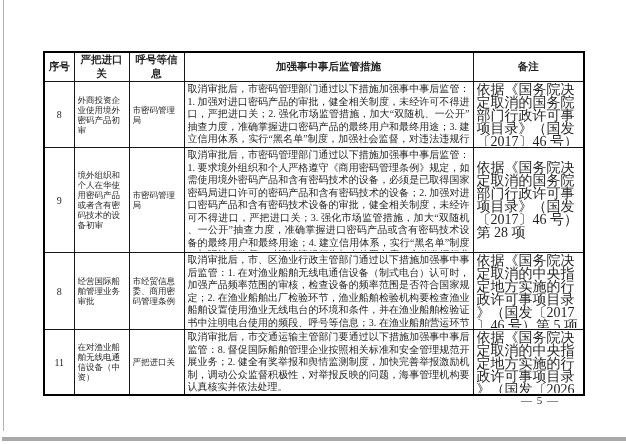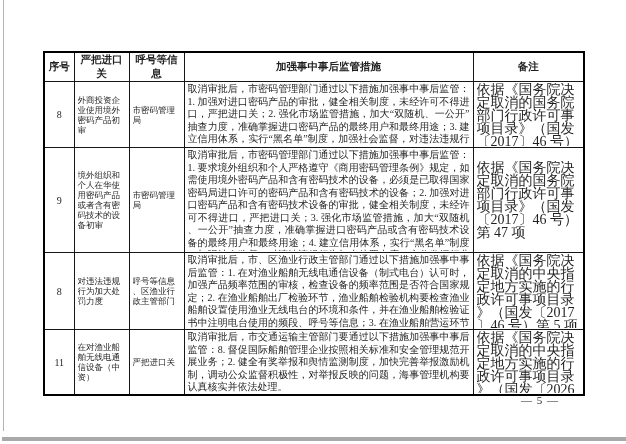--- a/index.html
+++ b/index.html
@@ -72,30 +72,30 @@
         <td class="cell-name">
             <div class="clip">境外组织和个人在华使用密码产品或者含有密码技术的设备初审</div>
           </td>
         <td class="cell-dept">
             <div class="clip">市密码管理局</div>
           </td>
         <td class="cell-measures">
             <div class="clip">取消审批后，市密码管理部门通过以下措施加强事中事后监管：1. 要求境外组织和个人严格遵守《商用密码管理条例》规定，如需使用境外密码产品和含有密码技术的设备，必须是已取得国家密码局进口许可的密码产品和含有密码技术的设备；2. 加强对进口密码产品和含有密码技术设备的审批，健全相关制度，未经许可不得进口，严把进口关；3. 强化市场监管措施，加大“双随机、一公开”抽查力度，准确掌握进口密码产品或含有密码技术设备的最终用户和最终用途；4. 建立信用体系，实行“黑名单”制度，加强社会监督，对违法违规行为加大处罚力度，充分发挥行业组织作用。</div>
           </td>
         <td class="cell-remark">
-            <div class="clip">依据《国务院决定取消的国务院部门行政许可事项目录》（国发〔2017〕46 号）第 47 项</div>
+            <div class="clip">依据《国务院决定取消的国务院部门行政许可事项目录》（国发〔2017〕46 号）第 28 项</div>
           </td>
       </tr>
       <tr class="r10">
         <td class="cell-no">8</td>
         <td class="cell-name">
-            <div class="clip">对违法违规行为加大处罚力度</div>
+            <div class="clip">经营国际船舶管理业务审批</div>
           </td>
         <td class="cell-dept">
-            <div class="clip">呼号等信息、区渔业行政主管部门</div>
+            <div class="clip">市经贸信息委、商用密码管理条例</div>
           </td>
         <td class="cell-measures">
             <div class="clip">取消审批后，市、区渔业行政主管部门通过以下措施加强事中事后监管：1. 在对渔业船舶无线电通信设备（制式电台）认可时，加强产品频率范围的审核，检查设备的频率范围是否符合国家规定；2. 在渔业船舶出厂检验环节，渔业船舶检验机构要检查渔业船舶设置使用渔业无线电台的环境和条件，并在渔业船舶检验证书中注明电台使用的频段、呼号等信息；3. 在渔业船舶营运环节，要加强对渔业无线电台使用情况的检查，严厉查处违法违规行为。</div>
           </td>
         <td class="cell-remark">
             <div class="clip">依据《国务院决定取消的中央指定地方实施的行政许可事项目录》（国发〔2017〕46 号）第 5 项</div>
           </td>
       </tr>
       <tr class="r11">
         <td class="cell-no">11</td>

